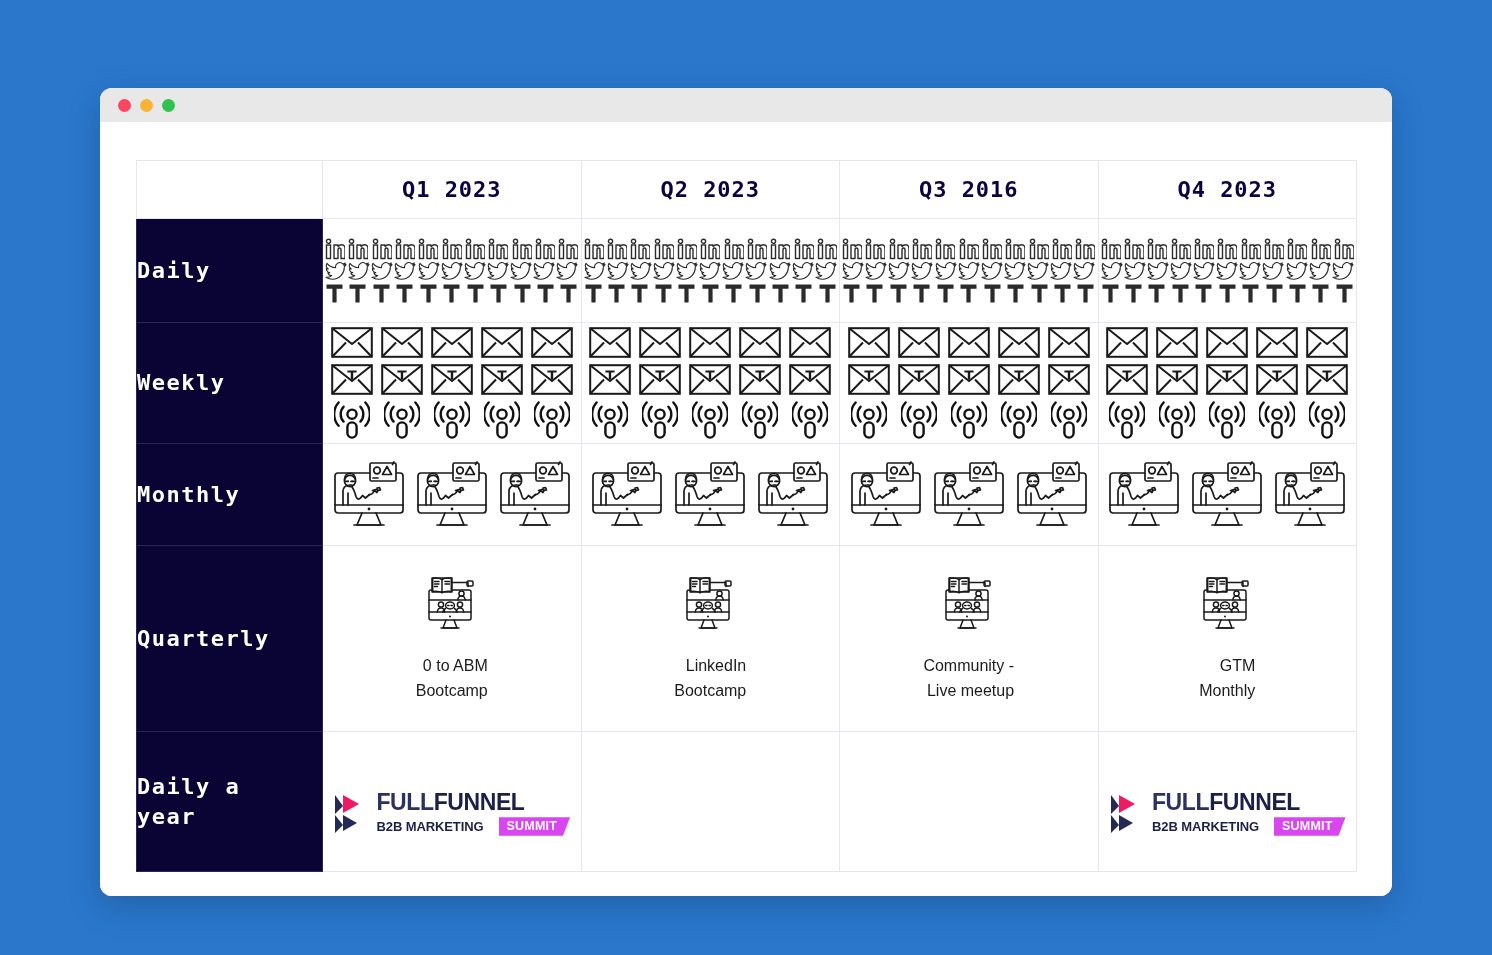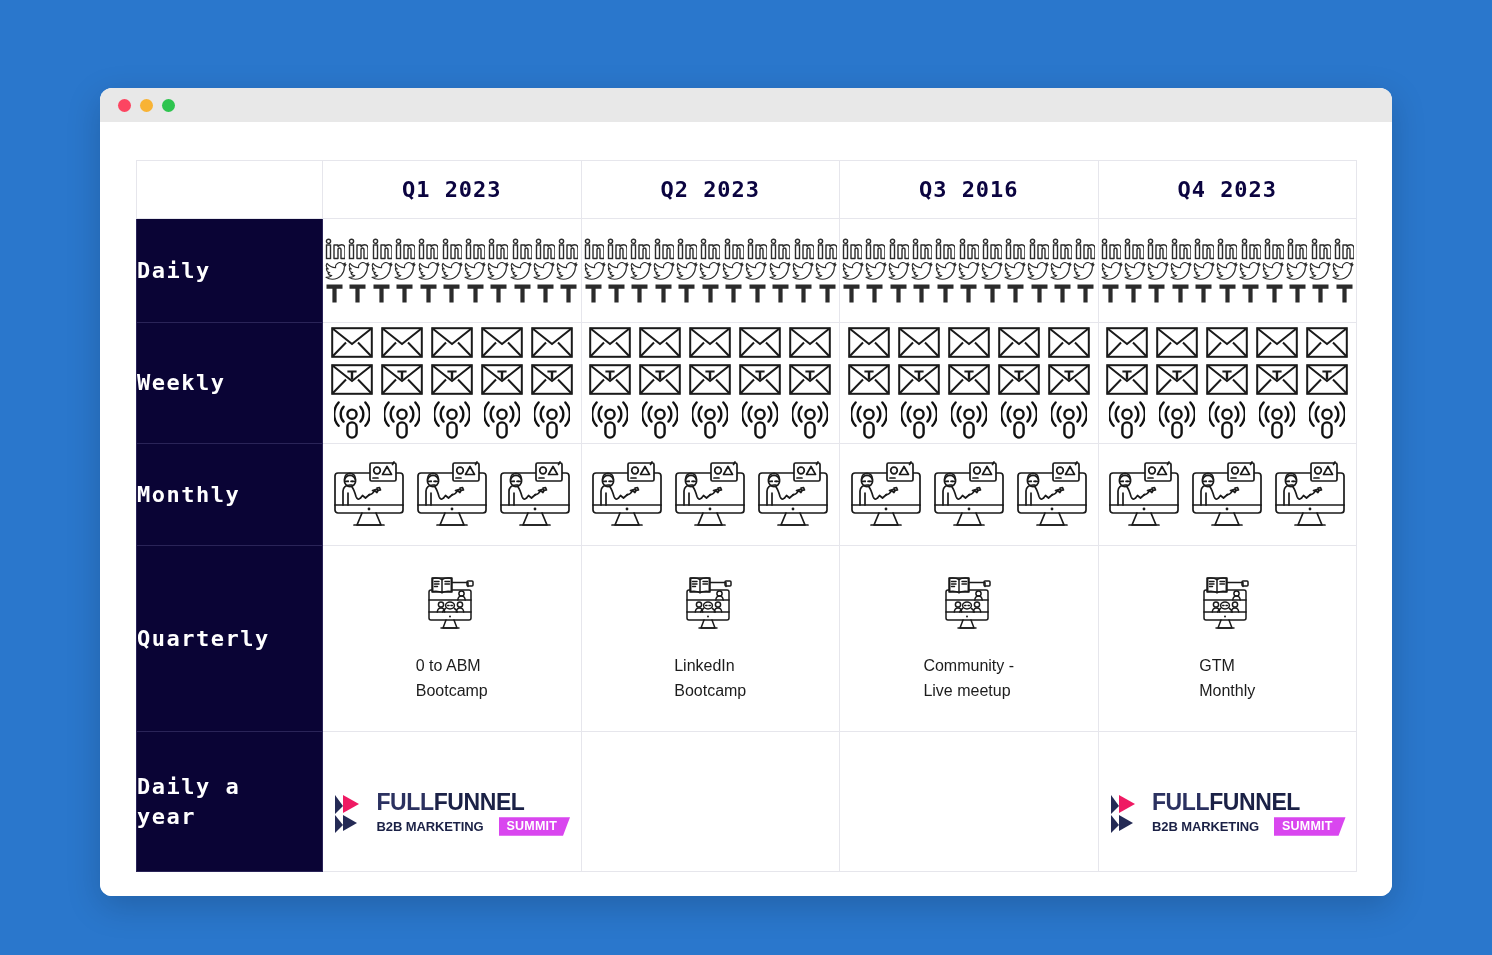--- a/index.html
+++ b/index.html
@@ -134,21 +134,21 @@
     flex-direction: column;
     align-items: center;
     justify-content: center;
     gap: 18px;
     height: 100%;
   }
   .q-event-label {
     font-family: "Liberation Sans", sans-serif;
     font-size: 16px;
     color: #1c1c1c;
-    text-align: left;
+    text-align: right;
     line-height: 1.55;
     white-space: pre-line;
   }
 
   
   .logo-wrap {
     display: flex;
     align-items: center;
     justify-content: center;
     height: 100%;

